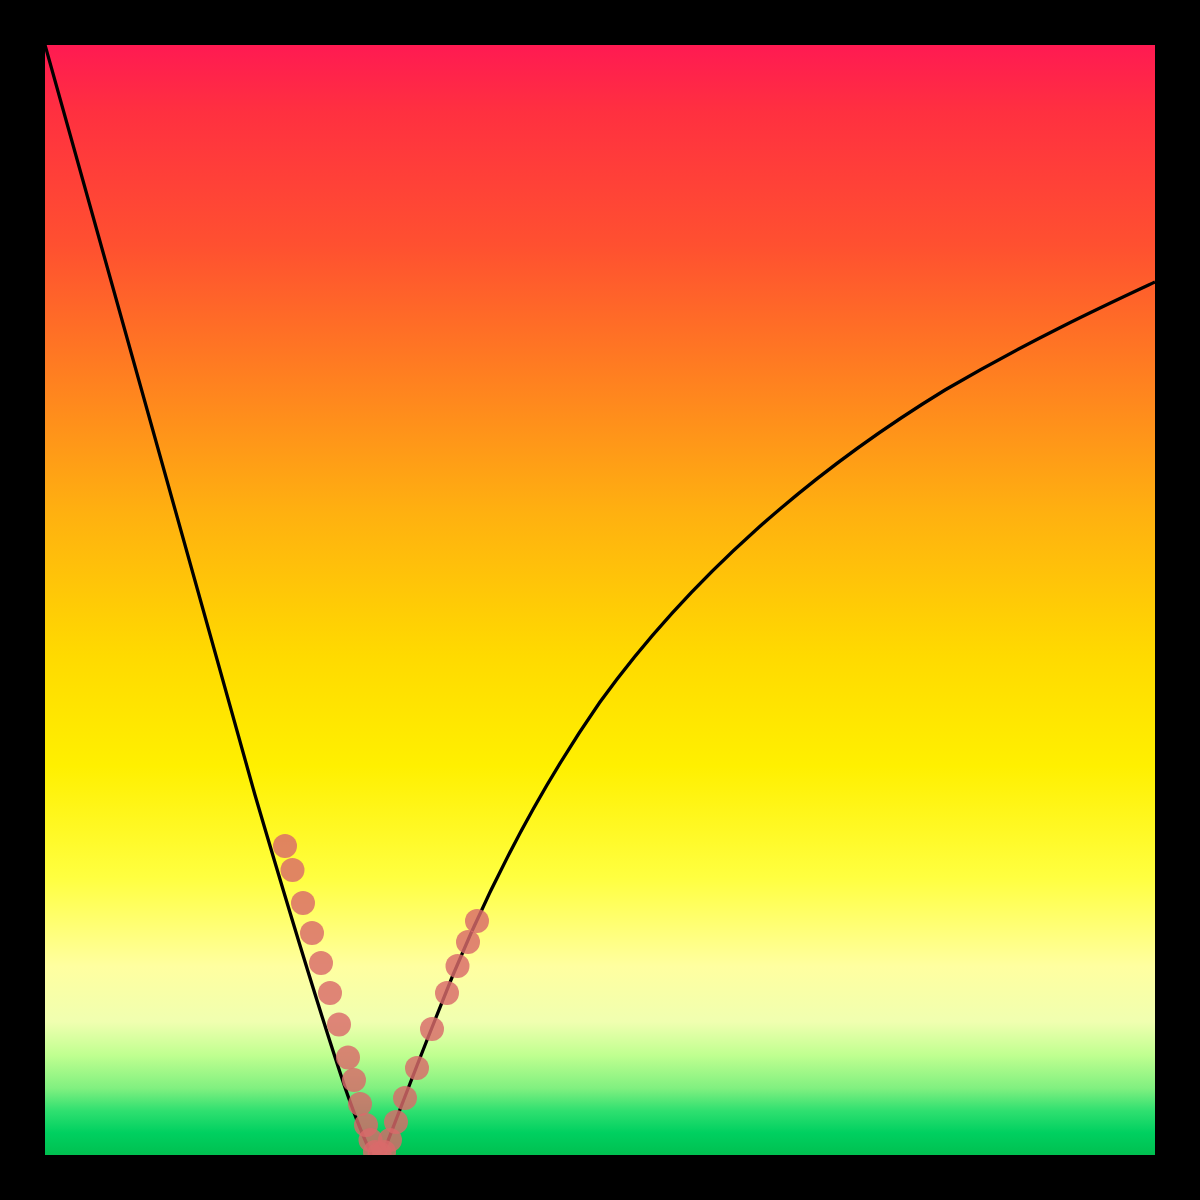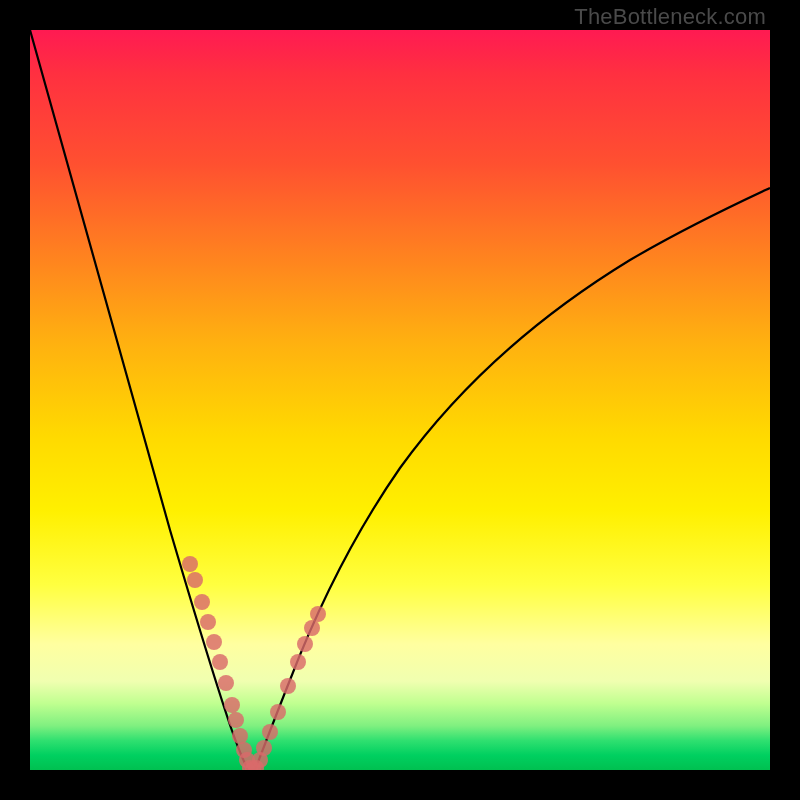--- a/index.html
+++ b/index.html
@@ -60,21 +60,20 @@
   }
   .marker {
     fill: #d96a6a;
     fill-opacity: 0.82;
   }
 </style>
 </head>
 <body>
 
 <div class="outer">
-  <div class="watermark">TheBottleneck.com</div>
   <div class="plot-area">
     <svg class="curves" viewBox="0 0 740 740">
       <g>
         <path d="M 0 0
                  C 40 140, 90 320, 140 500
                  C 165 585, 185 650, 200 695
                  C 208 718, 214 732, 218 740" stroke="#000" stroke-width="2.2" fill="none"></path>
         <path d="M 218 740 Q 221.5 740 225 740" stroke="#000" stroke-width="2.2" fill="none"></path>
         <path d="M 225 740
                  C 232 722, 244 690, 260 650

